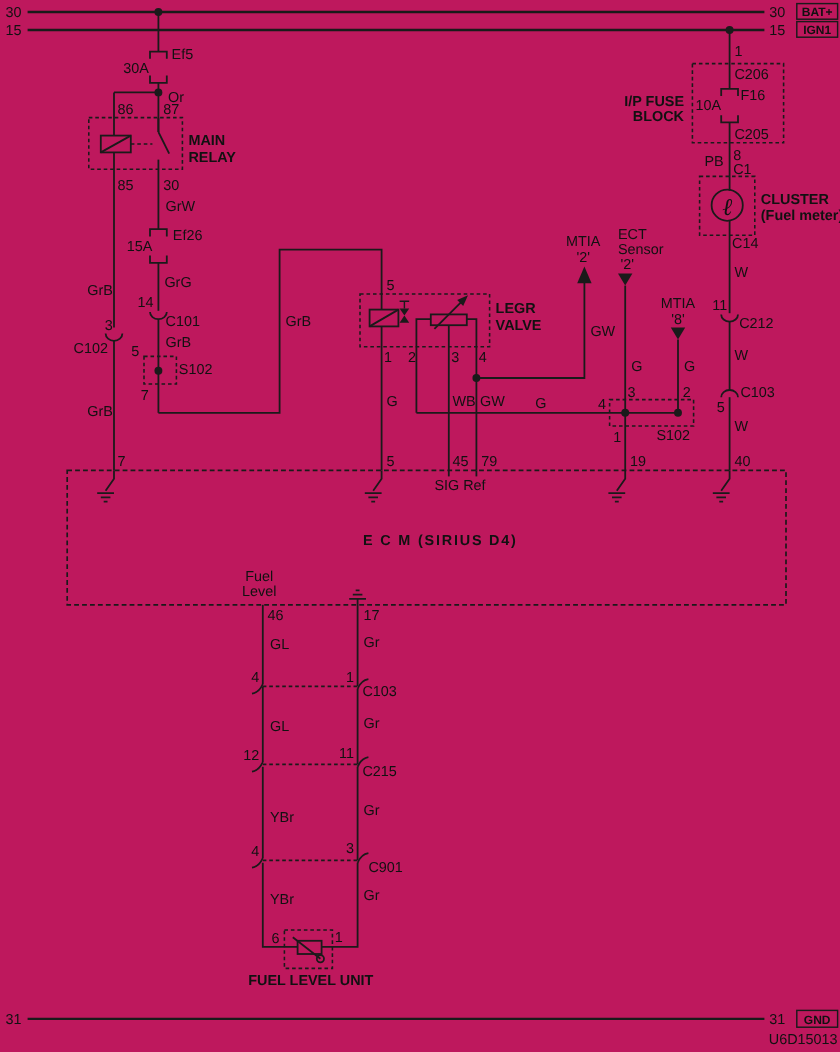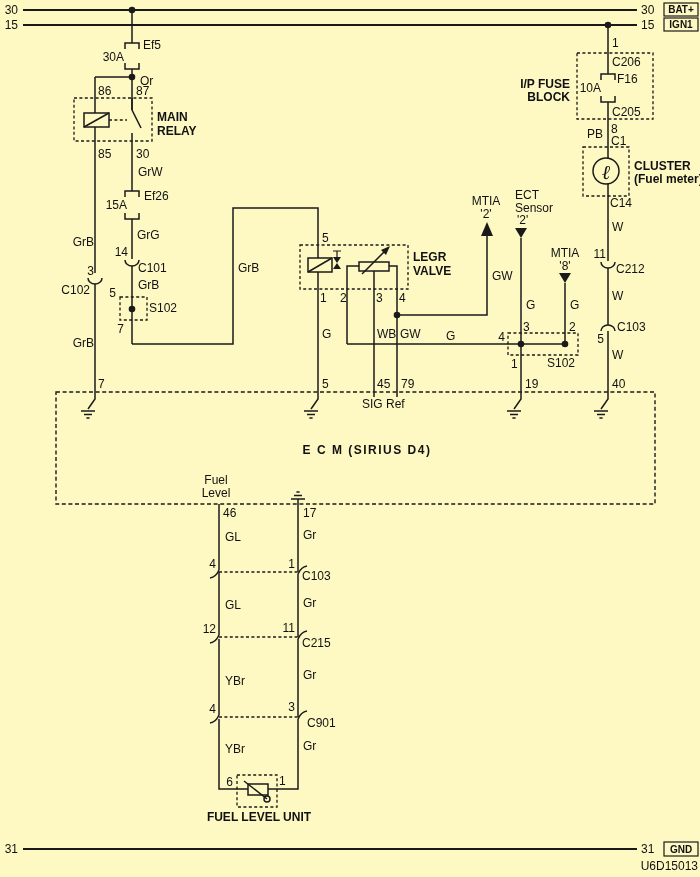--- a/index.html
+++ b/index.html
@@ -1,16 +1,16 @@
 <!DOCTYPE html>
 <html><head>
 <meta charset="utf-8">
 <style>
   html,body{margin:0;padding:0;background:#fff;}
-  #stage{width:700px;height:877px;position:relative;background:#fef9c3;}
+  #stage{width:700px;height:877px;position:relative;background:#be185d;}
   svg{display:block;}
   .rail{stroke:#1a1a1a;stroke-width:1.9;fill:none;}
   .w{stroke:#1a1a1a;stroke-width:1.5;fill:none;}
   .sym{stroke:#1a1a1a;stroke-width:1.5;fill:none;}
   .thin{stroke:#1a1a1a;stroke-width:1.2;fill:none;}
   .dash{stroke:#1a1a1a;stroke-width:1.4;fill:none;stroke-dasharray:4 2.6;}
   .dash2{stroke:#1a1a1a;stroke-width:1.3;fill:none;stroke-dasharray:3 2.4;}
   .dot{fill:#1a1a1a;stroke:none;}
   .fillb{fill:#1a1a1a;stroke:none;}
   text{font-family:"Liberation Sans","DejaVu Sans",sans-serif;font-size:12px;fill:#111;}

